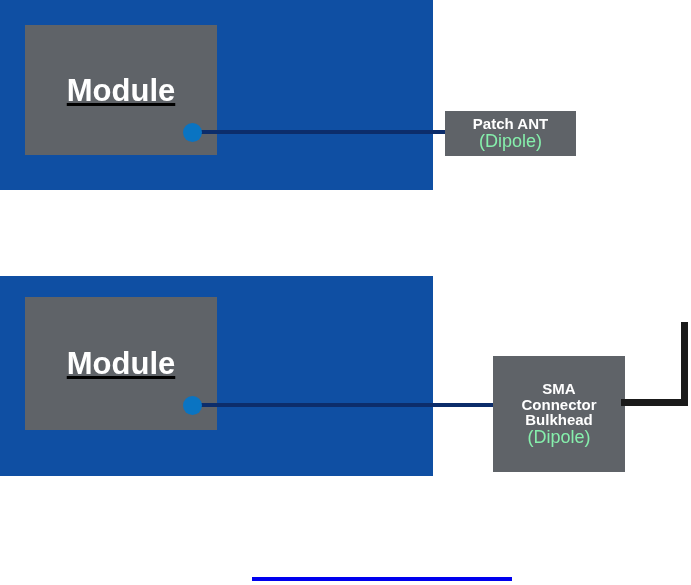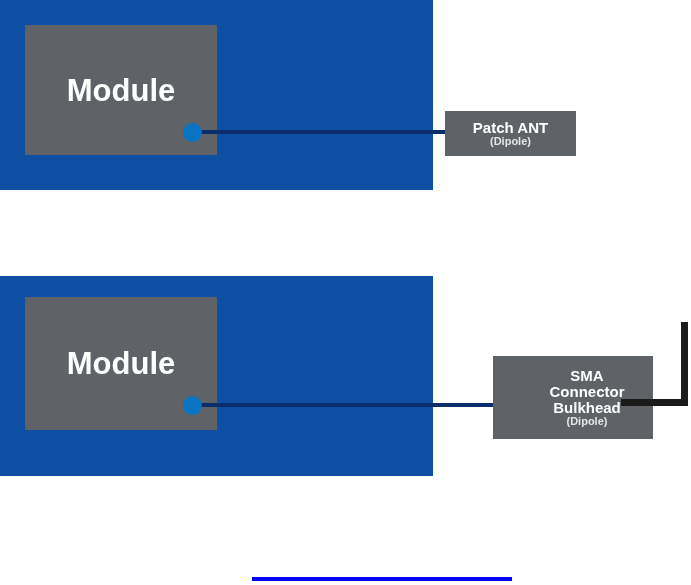--- a/index.html
+++ b/index.html
@@ -26,20 +26,21 @@
   #panel-top   { left: 0px; top: 0px;   width: 433px; height: 190px; }
   #panel-bottom{ left: 0px; top: 276px; width: 433px; height: 200px; }
 
   
   .module-box {
     position: absolute;
     background: #5F6368;
     display: flex;
     align-items: center;
     justify-content: center;
+    text-decoration: underline;
   }
   #module-box-top    { left: 25px; top: 25px;  width: 192px; height: 130px; }
   #module-box-bottom { left: 25px; top: 297px; width: 192px; height: 133px; }
 
   .module-label {
     color: #ffffff;
     font-size: 31px;
     font-weight: bold;
     line-height: 1;
     letter-spacing: 0px;
@@ -78,33 +79,33 @@
   .component-box {
     position: absolute;
     background: #5F6368;
     display: flex;
     flex-direction: column;
     align-items: center;
     justify-content: center;
     text-align: center;
   }
   #patch-ant-box { left: 445px; top: 111px; width: 131px; height: 45px; }
-  #sma-box       { left: 493px; top: 356px; width: 132px; height: 83px; padding-left: 28px; }
+  #sma-box       { left: 493px; top: 356px; width: 132px; height: 116px; }
 
   .component-title {
     color: #ffffff;
     font-size: 15px;
     font-weight: bold;
     line-height: 1.06;
     white-space: nowrap;
   }
   .component-subtitle {
-    color: #e5e5e5;
-    font-size: 11px;
-    font-weight: bold;
+    color: #86efac;
+    font-size: 18px;
+    font-weight: normal;
     line-height: 1.06;
     white-space: nowrap;
   }
 
   
   #bottom-rule {
     position: absolute;
     left: 252px;
     top: 577px;
     width: 260px;

